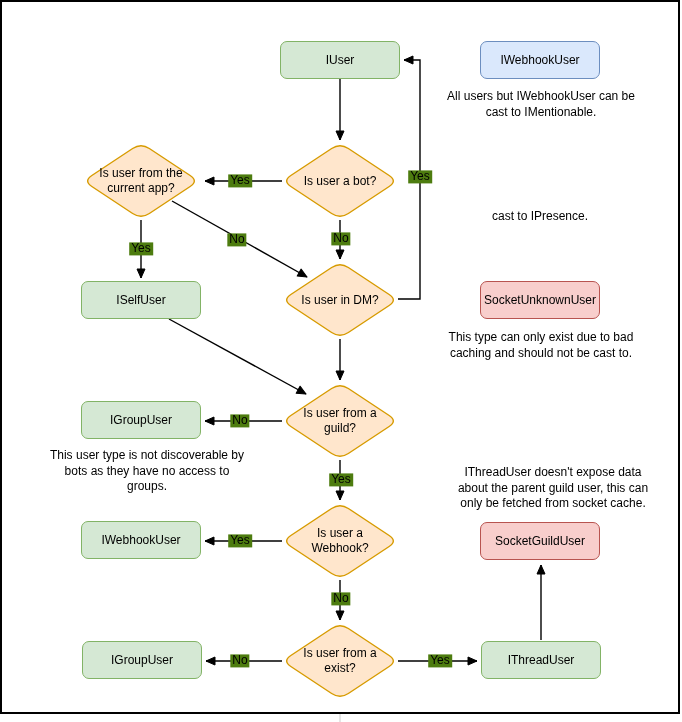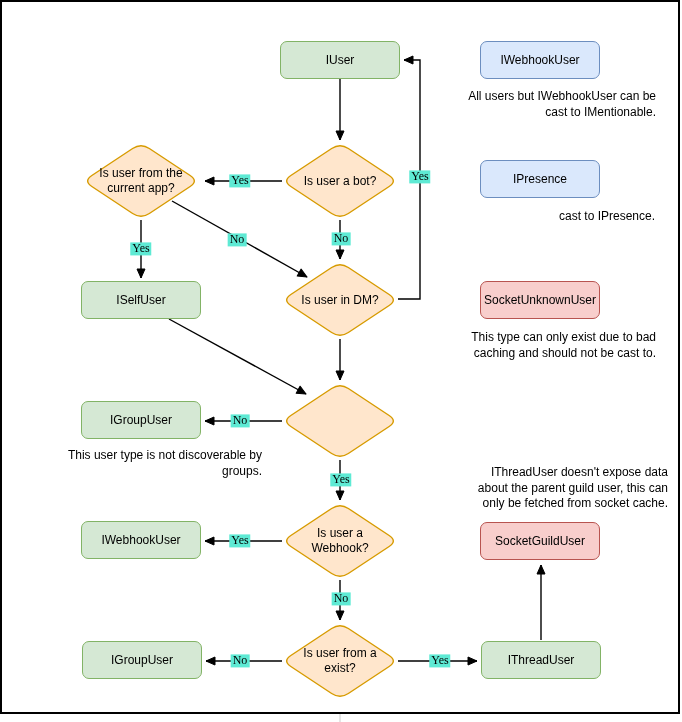--- a/index.html
+++ b/index.html
@@ -9,23 +9,23 @@
   .connector{stroke:var(--line);stroke-width:1.4;fill:none;}
   .diamond{fill:var(--orange-fill);stroke:var(--orange-stroke);stroke-width:1.4;}
   .node{position:absolute;width:120px;height:38px;border-radius:7px;border:1.4px solid;
         box-sizing:border-box;display:flex;align-items:center;justify-content:center;
         font-size:12px;white-space:nowrap;}
   .green{background:var(--green-fill);border-color:var(--green-stroke);}
   .blue{background:var(--blue-fill);border-color:var(--blue-stroke);}
   .red{background:var(--red-fill);border-color:var(--red-stroke);}
   .dlabel{position:absolute;width:100px;height:60px;display:flex;align-items:center;
           justify-content:center;text-align:center;font-size:12px;line-height:1.25;}
-  .note{position:absolute;width:230px;text-align:right;font-size:12px;line-height:1.3;}
-  .edge-label{position:absolute;transform:translate(-50%,-50%);background:#5eead4;
-              padding:0 2px;font-size:12px;line-height:1.1;font-family:Liberation Serif, serif;}
+  .note{position:absolute;width:230px;text-align:center;font-size:12px;line-height:1.3;}
+  .edge-label{position:absolute;transform:translate(-50%,-50%);background:#4d7c0f;
+              padding:0 2px;font-size:12px;line-height:1.1;}
 </style>
 </head>
 <body>
 
 <div class="canvas">
 
   <svg class="layer" width="682" height="722" viewBox="0 0 682 722">
     <defs>
       <marker id="arrow" viewBox="0 0 12 12" refX="10.5" refY="6" markerWidth="12" markerHeight="12" orient="auto-start-reverse" markerUnits="userSpaceOnUse">
         <path d="M1.5,2 L10.5,6 L1.5,10 Z" fill="#000" stroke="#000" stroke-linejoin="round"></path>
@@ -61,23 +61,20 @@
     <use href="#diamond-shape" class="diamond" transform="translate(340,541)"></use>
     <use href="#diamond-shape" class="diamond" transform="translate(340,661)"></use>
   </svg>
 
   <div class="node green" style="left:280px;top:41px">
       <span>IUser</span>
     </div>
   <div class="node blue" style="left:480px;top:41px">
       <span>IWebhookUser</span>
     </div>
-  <div class="node blue" style="left:480px;top:160px">
-      <span>IPresence</span>
-    </div>
   <div class="node red" style="left:480px;top:281px">
       <span>SocketUnknownUser</span>
     </div>
   <div class="node green" style="left:81px;top:281px">
       <span>ISelfUser</span>
     </div>
   <div class="node green" style="left:81px;top:401px">
       <span>IGroupUser</span>
     </div>
   <div class="node green" style="left:81px;top:521px">
@@ -89,20 +86,21 @@
   <div class="node red" style="left:480px;top:522px">
       <span>SocketGuildUser</span>
     </div>
   <div class="node green" style="left:481px;top:641px">
       <span>IThreadUser</span>
     </div>
 
   <div class="dlabel" style="left:290px;top:151px">Is user a bot?</div>
   <div class="dlabel" style="left:91px;top:151px">Is user from the current app?</div>
   <div class="dlabel" style="left:290px;top:270px">Is user in DM?</div>
+  <div class="dlabel" style="left:290px;top:391px">Is user from a guild?</div>
   <div class="dlabel" style="left:290px;top:511px">Is user a Webhook?</div>
   <div class="dlabel" style="left:290px;top:631px">Is user from a exist?</div>
 
   <div class="edge-label" style="left:240px;top:181px">Yes</div>
   <div class="edge-label" style="left:341px;top:239px">No</div>
   <div class="edge-label" style="left:141px;top:249px">Yes</div>
   <div class="edge-label" style="left:237px;top:240px">No</div>
   <div class="edge-label" style="left:420px;top:177px">Yes</div>
   <div class="edge-label" style="left:240px;top:421px">No</div>
   <div class="edge-label" style="left:341px;top:480px">Yes</div>
@@ -117,20 +115,21 @@
   </div>
   <div class="note" style="left:425px;top:209px">
     <div>cast to IPresence.</div>
   </div>
   <div class="note" style="left:426px;top:330px">
     <div>This type can only exist due to bad</div>
     <div>caching and should not be cast to.</div>
   </div>
   <div class="note" style="left:32px;top:448px">
     <div>This user type is not discoverable by</div>
+    <div>bots as they have no access to</div>
     <div>groups.</div>
   </div>
   <div class="note" style="left:438px;top:465px">
     <div>IThreadUser doesn't expose data</div>
     <div>about the parent guild user, this can</div>
     <div>only be fetched from socket cache.</div>
   </div>
 
 </div>
 

